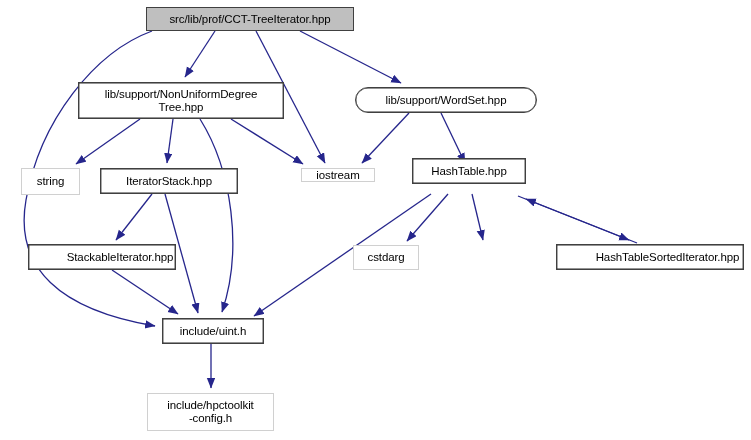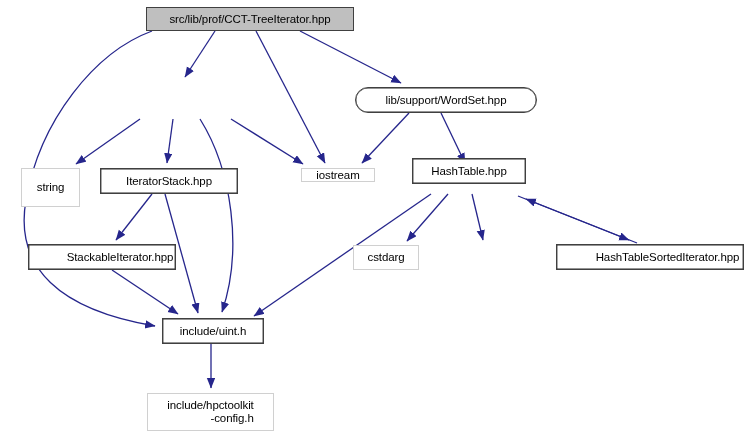--- a/index.html
+++ b/index.html
@@ -19,21 +19,21 @@
     left:0; top:0;
     width:751px; height:440px;
     pointer-events:none;
   }
   .node{
     position:absolute;
     box-sizing:border-box;
     display:flex;
     align-items:center;
     justify-content:center;
-    text-align:right;
+    text-align:center;
     background:#ffffff;
     color:#000000;
     font-size:11.5px;
     line-height:13px;
     letter-spacing:-0.1px;
     white-space:pre-line;
     z-index:2;
   }
   
   .node.internal{
@@ -102,26 +102,30 @@
       <path d="M637,243 L526,199"></path>
 
       <path d="M211,344 L211,388"></path>
     </g>
   </svg>
 
   <div class="node root" style="left:146px;top:7px;width:208px;height:24px;">
     <span>src/lib/prof/CCT-TreeIterator.hpp</span>
   </div>
 
+  <div class="node internal" style="left:78px;top:82px;width:206px;height:37px;">
+    <span>lib/support/NonUniformDegree
+Tree.hpp</span>
+  </div>
 
   <div class="node internal" style="left:355px;top:87px;width:182px;height:26px;border-radius:13px;">
     <span>lib/support/WordSet.hpp</span>
   </div>
 
-  <div class="node external" style="left:21px;top:168px;width:59px;height:39px;">
+  <div class="node external" style="left:21px;top:168px;width:59px;height:27px;">
     <span>string</span>
   </div>
 
   <div class="node internal" style="left:100px;top:168px;width:138px;height:26px;">
     <span>IteratorStack.hpp</span>
   </div>
 
   <div class="node external" style="left:301px;top:168px;width:74px;height:14px;">
     <span>iostream</span>
   </div>

